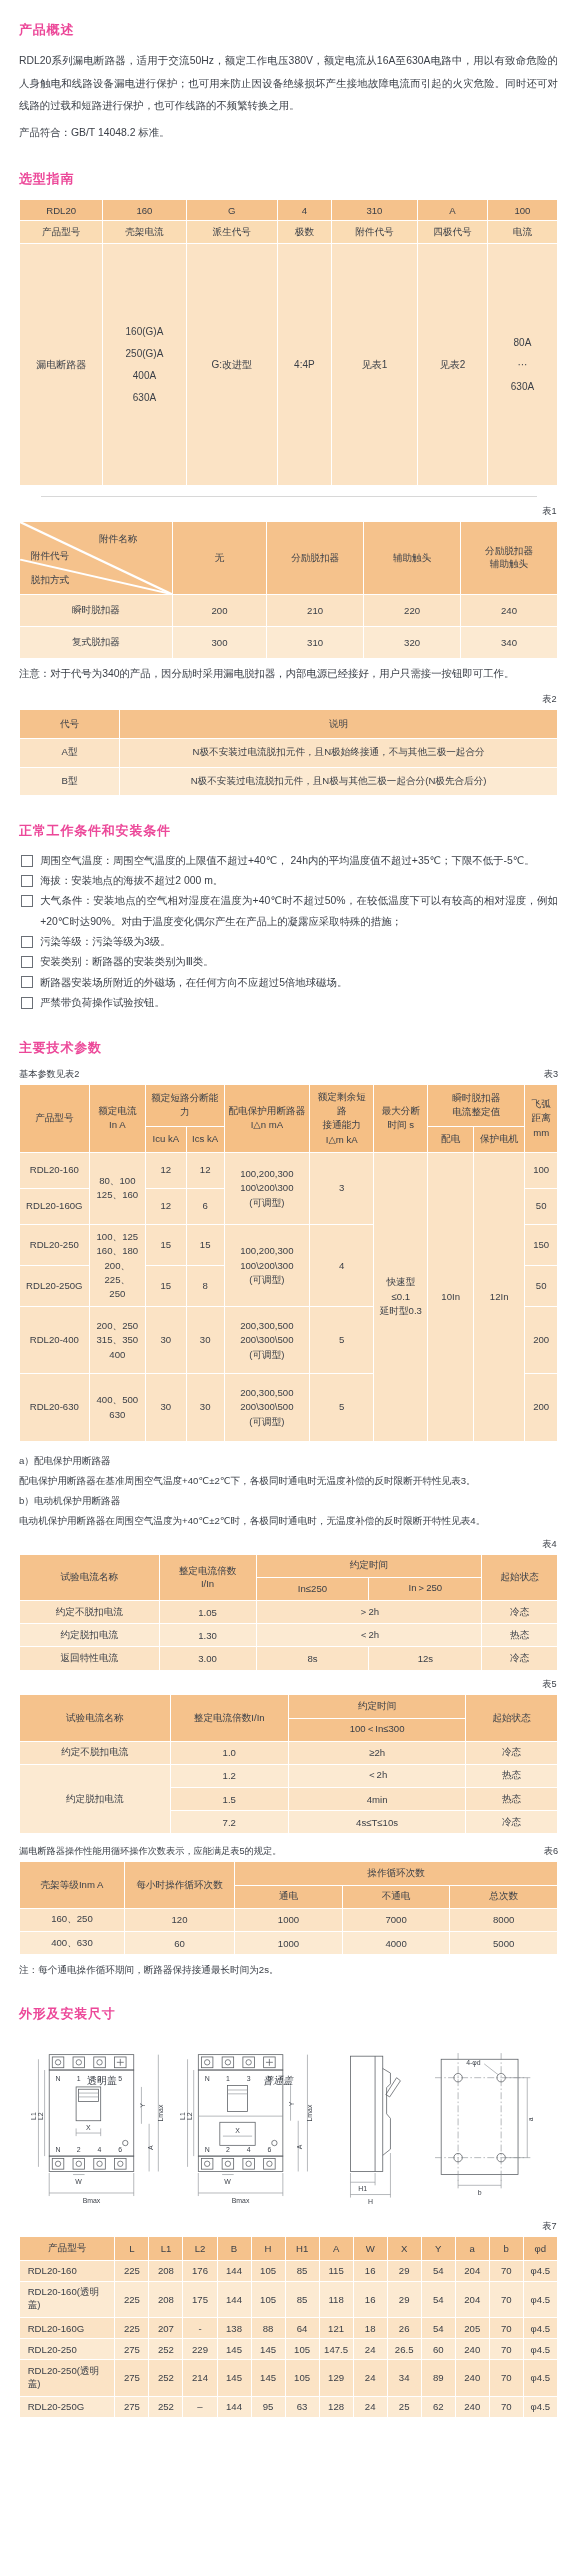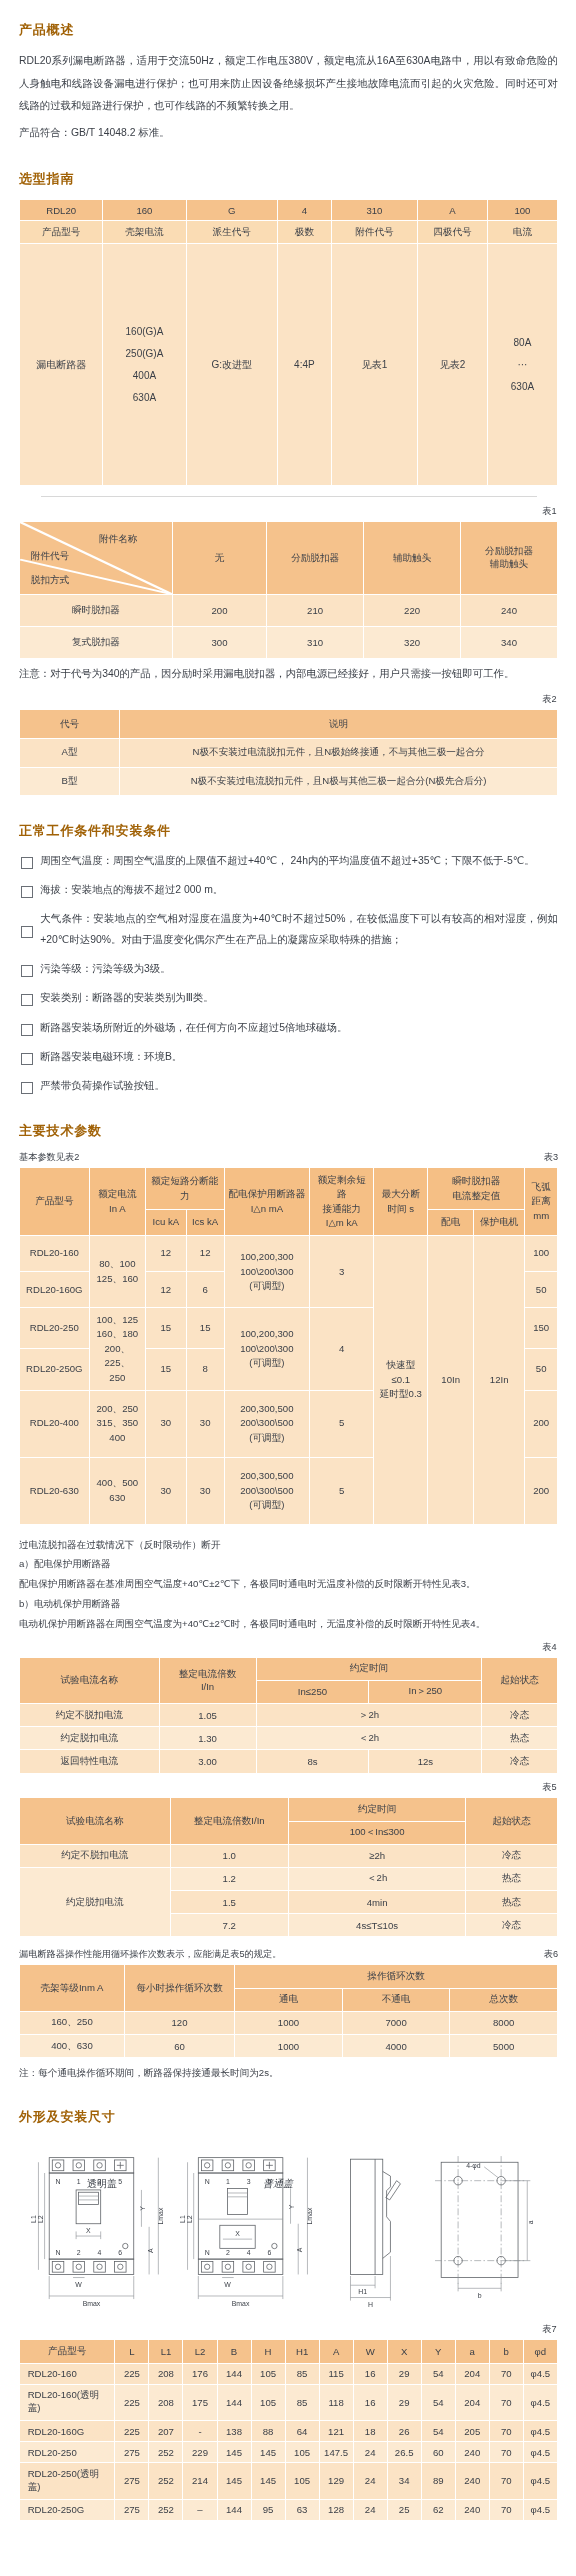--- a/index.html
+++ b/index.html
@@ -1,18 +1,18 @@
 <!DOCTYPE html>
 <html style="font-size:12.3px"><head>
 <meta charset="utf-8">
 <style>
   html,body{margin:0;padding:0;background:#ffffff;}
   body{width:577px;min-height:2576px;font-family:"Liberation Sans","DejaVu Sans",sans-serif;color:#3a3f47;}
   .page{padding:12.3px 19px 31px 19px;}
-  h2.sec{color:#a16207;font-size:13px;font-weight:bold;margin:26px 0 10.8px 0;letter-spacing:0.8px;}
+  h2.sec{color:#ec4899;font-size:13px;font-weight:bold;margin:26px 0 10.8px 0;letter-spacing:0.8px;}
   h2.sec.first{margin-top:9.2px;}
   p.body{font-size:10.4px;line-height:2.15;margin:4.6px 0;text-align:justify;}
   p.tight{margin:1.5px 0;line-height:1.9;font-size:9.6px;text-align:left;}
   .tag{font-size:9.2px;text-align:right;margin:7.7px 1.5px 3.1px 0;color:#3a3f47;}
   .introrow{display:flex;justify-content:space-between;align-items:flex-end;font-size:9.2px;margin:10.8px 0 3.1px 0;}
   .divider{height:0.8px;background:#d8d8d8;margin:10.8px 21.5px 1.5px 21.5px;}
 
   table.t{width:100%;border-collapse:separate;border-spacing:1.5px;table-layout:fixed;}
   table.t th,table.t td{background:#fbe3c5;font-weight:normal;font-size:9.6px;padding:4.6px 3.8px;
     text-align:center;vertical-align:middle;white-space:pre-line;word-wrap:break-word;}
@@ -28,21 +28,21 @@
   .t1 th.corner{position:relative;padding:2px;}
   .t1 .corner svg.diag{position:absolute;left:0;top:0;width:100%;height:100%;}
   .t1 .corner span{position:absolute;font-size:9.6px;}
   .t1 .c-top{top:10.8px;left:52%;}
   .t1 .c-mid{top:28px;left:10.8px;}
   .t1 .c-bot{bottom:7.7px;left:10.8px;}
   
   .t2 th,.t2 td{text-align:left;padding-left:12.3px;height:18.4px;}
   .t2 tbody tr:nth-child(even) td{background:#fcead2;}
   
-  .bullet{display:flex;align-items:center;margin:9px 0;font-size:10.4px;line-height:1.95;}
+  .bullet{display:flex;align-items:flex-start;margin:0 0;font-size:10.4px;line-height:1.95;}
   .bullet .box{flex:0 0 10px;width:10px;height:10px;border:1.2px solid #6a6f76;margin:3.8px 7.7px 0 1.5px;background:#fff;}
   .bullet .btxt{flex:1;text-align:justify;}
   
   .t3 th,.t3 td{font-size:7.3px;padding:3.1px 1.5px;line-height:1.5;}
   .t3 thead th{background:#f5bf85;}
   .t3 td.tall{height:57px;}
   .t3 td.mid{height:26px;}
   
   .t4 th,.t4 td,.t5 th,.t5 td,.t6 th,.t6 td{font-size:8.8px;text-align:left;padding:4.6px 3.8px 4.6px 10.8px;}
   .t4 thead th,.t5 thead th,.t6 thead th{background:#f5c28c;}
@@ -211,24 +211,20 @@
     <div class="bullet">
         <span class="box"></span>
         <span class="btxt">安装类别：断路器的安装类别为Ⅲ类。</span>
       </div>
     <div class="bullet">
         <span class="box"></span>
         <span class="btxt">断路器安装场所附近的外磁场，在任何方向不应超过5倍地球磁场。</span>
       </div>
     <div class="bullet">
         <span class="box"></span>
-        <span class="btxt">断路器安装电磁环境：环境B。</span>
-      </div>
-    <div class="bullet">
-        <span class="box"></span>
         <span class="btxt">严禁带负荷操作试验按钮。</span>
       </div>
   </div>
 
   <h2 class="sec">主要技术参数</h2>
   <div class="introrow">
     <span>基本参数见表2</span>
     <span>表3</span>
   </div>
   <table class="t t3">
@@ -334,21 +330,20 @@
         <td>200,300,500
 200\300\500
 (可调型)</td>
         <td>5</td>
         <td>200</td>
       </tr>
     </tbody>
   </table>
 
   <div style="margin-top:10.8px;">
-    <p class="tight">过电流脱扣器在过载情况下（反时限动作）断开</p>
     <p class="tight">a）配电保护用断路器</p>
     <p class="tight">配电保护用断路器在基准周围空气温度+40℃±2℃下，各极同时通电时无温度补偿的反时限断开特性见表3。</p>
     <p class="tight">b）电动机保护用断路器</p>
     <p class="tight">电动机保护用断路器在周围空气温度为+40℃±2℃时，各极同时通电时，无温度补偿的反时限断开特性见表4。</p>
   </div>
 
   <div class="tag">表4</div>
   <table class="t t4">
     <colgroup>
         <col style="width:26%">

